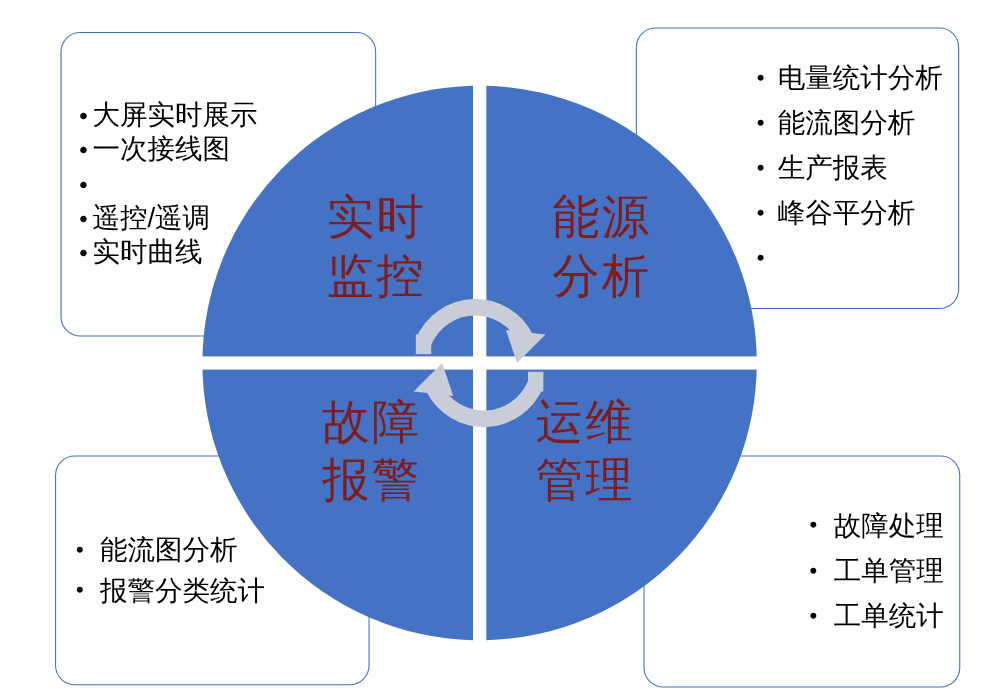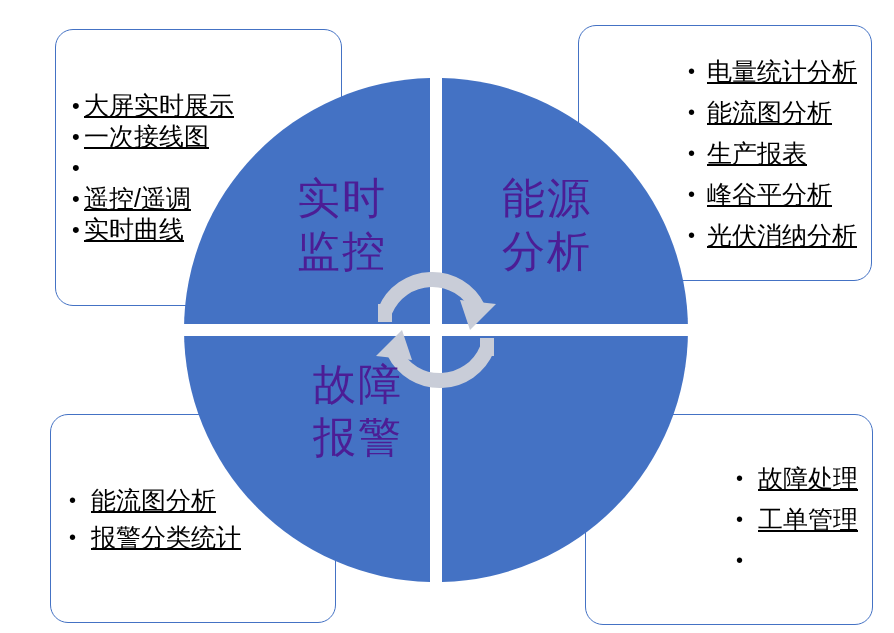--- a/index.html
+++ b/index.html
@@ -29,21 +29,21 @@
   #box-br{left:585px; top:414px; width:288px; height:211px; padding:6px 14px 6px 10px; align-items:flex-end;}
 
   .blist{list-style:none;margin:0;padding:0;}
   .bitem{
     position:relative;
     color:#000000;
     display:flex;
     align-items:flex-start;
   }
   .bullet{flex:0 0 auto;display:inline-block;color:#000;}
-  .btext{display:inline-block;text-decoration:underline;}
+  .btext{display:inline-block;}
 
   
   #box-tl .bitem{font-size:25px;line-height:31px;}
   #box-tl .bullet{width:12px;font-size:22px;line-height:31px;}
 
   
   #box-tr .bitem{font-size:25px;line-height:41px;}
   #box-tr .bullet{width:19px;font-size:20px;line-height:41px;}
 
   
@@ -54,32 +54,32 @@
   #box-br .bitem{font-size:25px;line-height:41px;}
   #box-br .bullet{width:22px;font-size:20px;line-height:41px;}
 
   
   #wheel{position:absolute;left:178px;top:72px;width:516px;height:516px;z-index:2;}
   #wheel svg{display:block;}
 
   
   .qlabel{
     position:absolute;
-    color:#4c1d95;
+    color:#7f1d1d;
     font-size:43px;
     line-height:53px;
     letter-spacing:2px;
     text-align:center;
     z-index:3;
     white-space:pre-line;
     font-weight:400;
   }
   #q-tl{left:272px;top:172px;width:140px;}
   #q-tr{left:477px;top:172px;width:140px;text-align:center;}
-  #q-bl{left:288px;top:358px;width:140px;}
+  #q-bl{left:268px;top:358px;width:140px;}
   #q-br{left:462px;top:358px;width:140px;}
 </style>
 </head>
 <body>
 
 <div id="stage">
 
   <div class="cbox" id="box-tl">
     <ul class="blist">
       <li class="bitem">
@@ -117,21 +117,20 @@
       <li class="bitem">
         <span class="bullet">•</span>
         <span class="btext">生产报表</span>
       </li>
       <li class="bitem">
         <span class="bullet">•</span>
         <span class="btext">峰谷平分析</span>
       </li>
       <li class="bitem">
         <span class="bullet">•</span>
-        <span class="btext">光伏消纳分析</span>
       </li>
     </ul>
   </div>
 
   <div class="cbox" id="box-bl">
     <ul class="blist">
       <li class="bitem">
         <span class="bullet">•</span>
         <span class="btext">能流图分析</span>
       </li>
@@ -147,20 +146,21 @@
       <li class="bitem">
         <span class="bullet">•</span>
         <span class="btext">故障处理</span>
       </li>
       <li class="bitem">
         <span class="bullet">•</span>
         <span class="btext">工单管理</span>
       </li>
       <li class="bitem">
         <span class="bullet">•</span>
+        <span class="btext">工单统计</span>
       </li>
     </ul>
   </div>
 
   <div id="wheel">
     <svg width="516" height="516" viewBox="0 0 516 516" xmlns="http://www.w3.org/2000/svg">
 
       <path d="M 252,258 L 252,6 A 252,252 0 0 0 6,258 Z" fill="#4472C4"></path>
       <path d="M 264,258 L 264,6 A 252,252 0 0 1 510,258 Z" fill="#4472C4"></path>
       <path d="M 252,258 L 6,258 A 252,252 0 0 0 252,510 Z" fill="#4472C4"></path>
@@ -187,14 +187,16 @@
       </g>
     </svg>
   </div>
 
   <div class="qlabel" id="q-tl">实时
 监控</div>
   <div class="qlabel" id="q-tr">能源
 分析</div>
   <div class="qlabel" id="q-bl">故障
 报警</div>
+  <div class="qlabel" id="q-br">运维
+管理</div>
 
 </div>
 
 </body></html>

